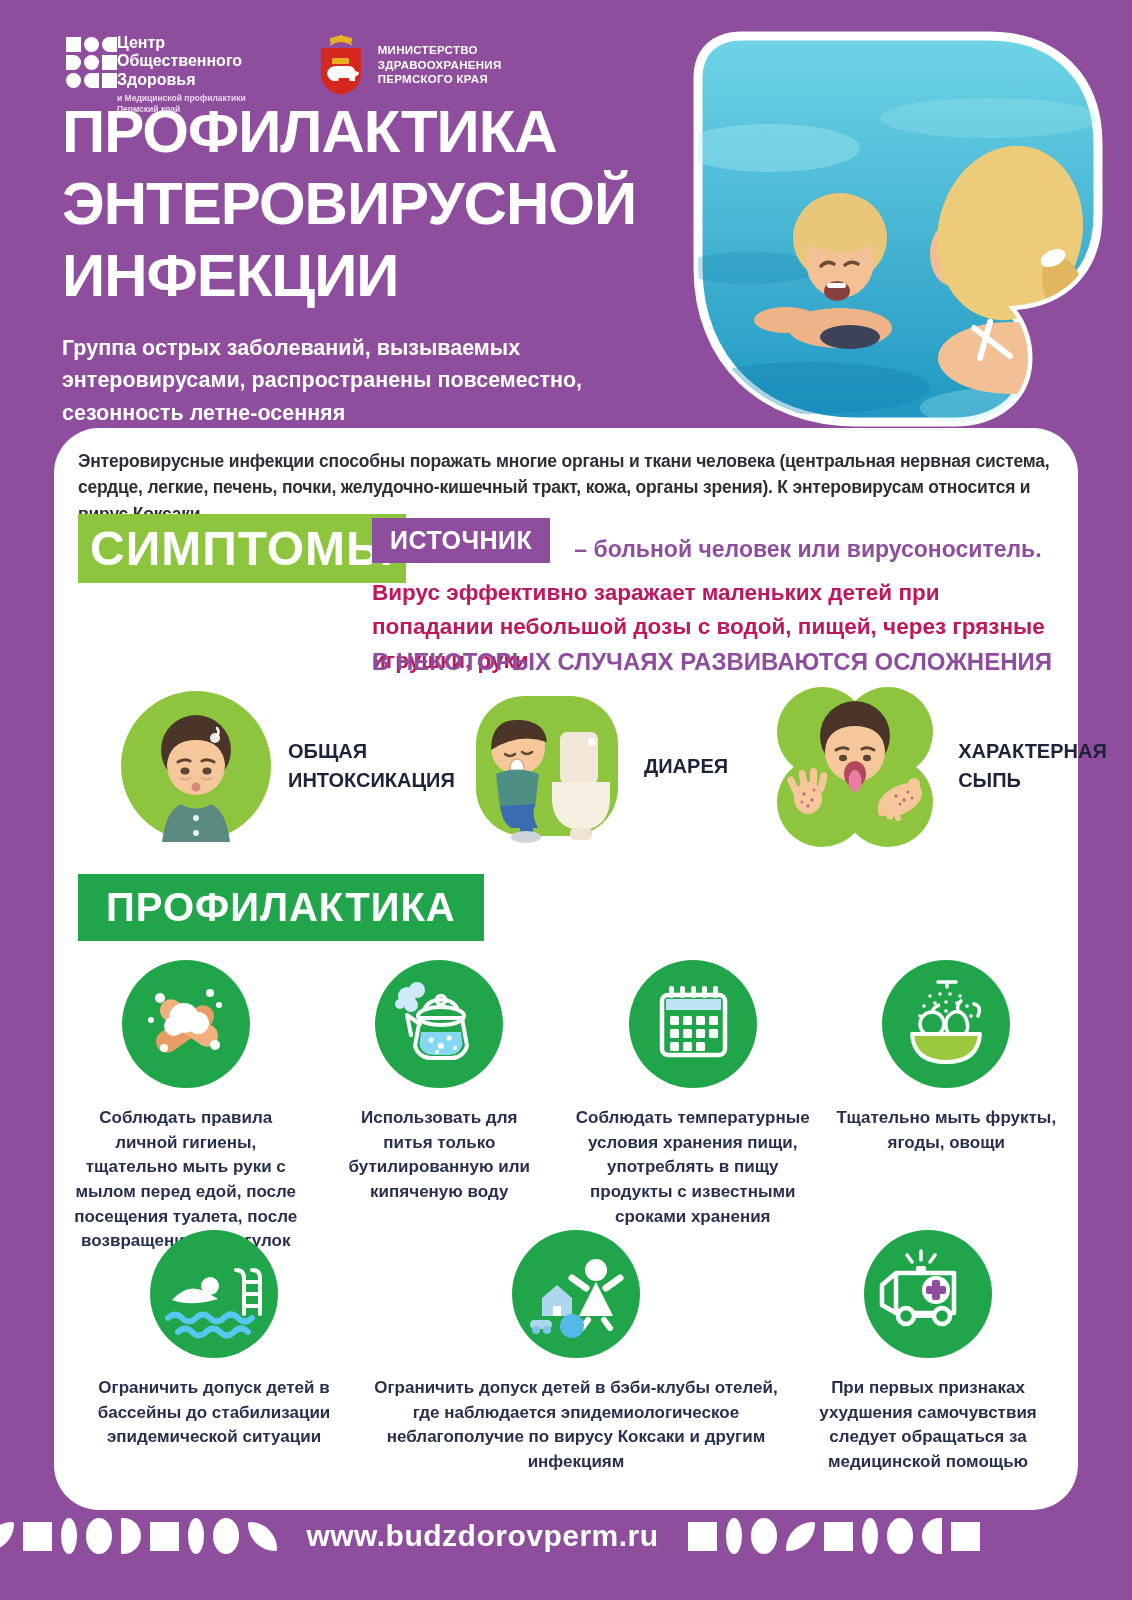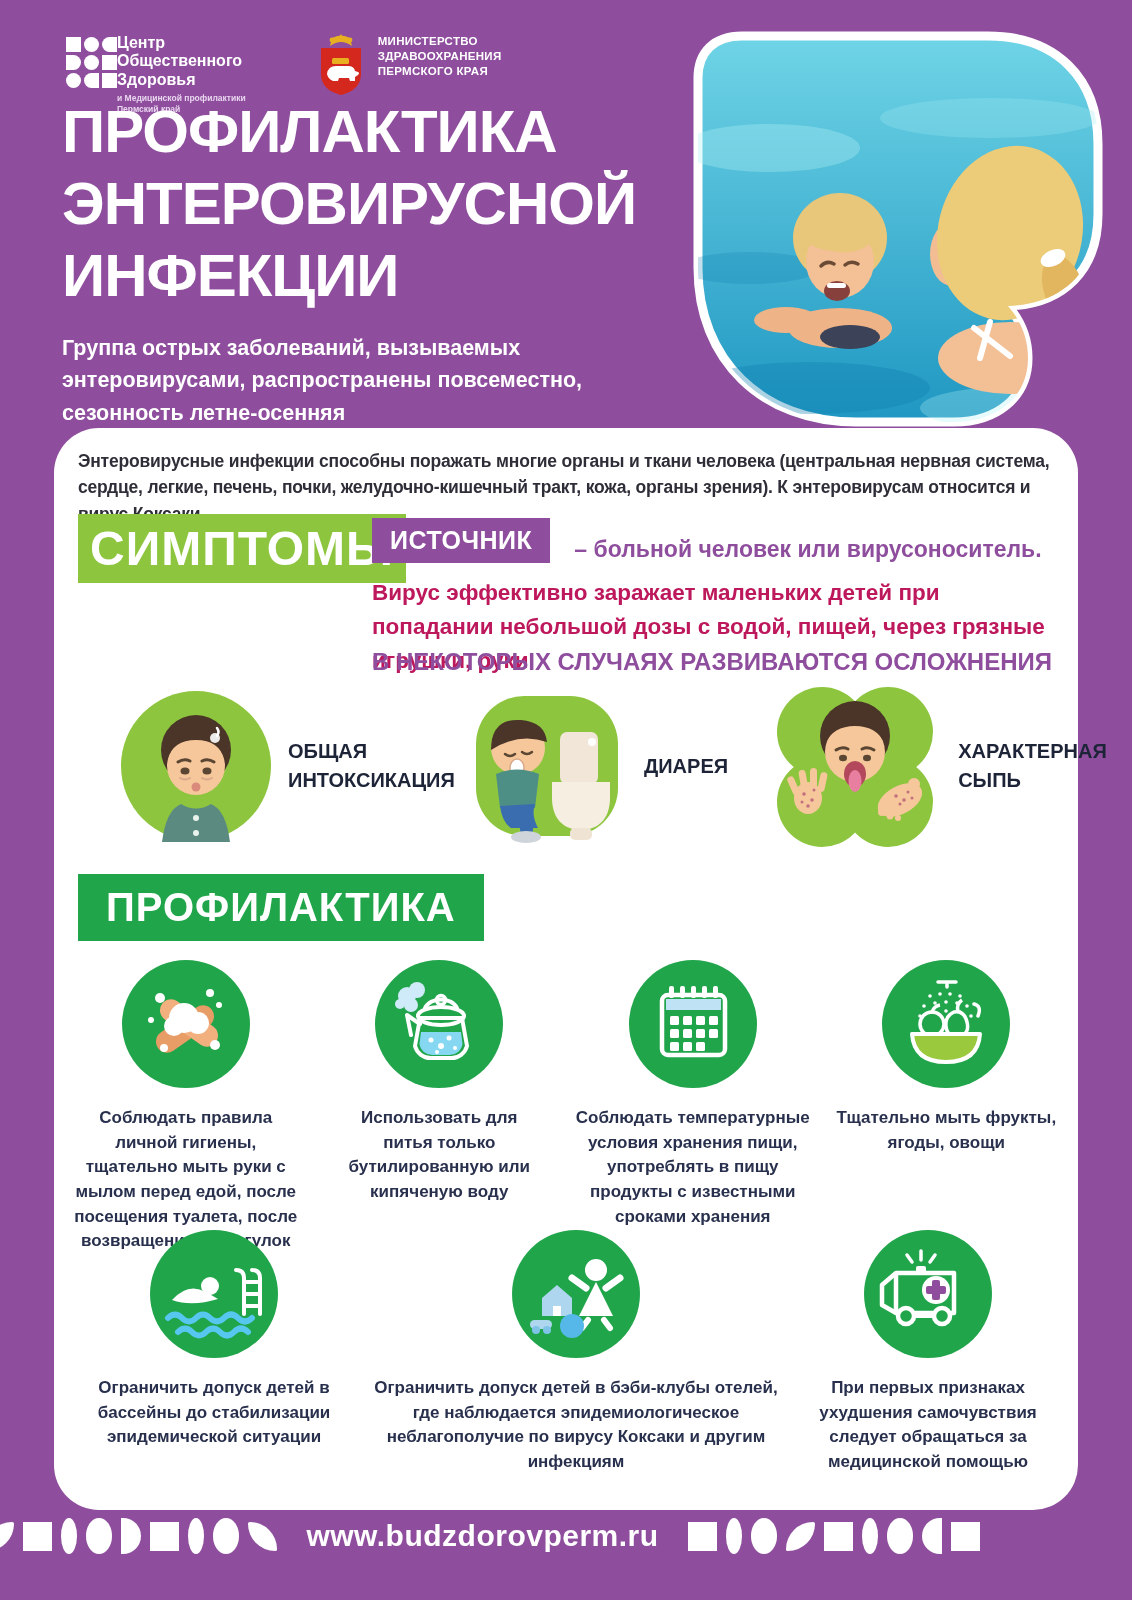--- a/index.html
+++ b/index.html
@@ -9,21 +9,21 @@
   
   .logos { position:absolute; left:66px; top:34px; display:flex; gap:72px; align-items:flex-start; }
   .logo1 { display:flex; gap:0; }
   .lg { display:grid; grid-template-columns:repeat(3,15px); grid-auto-rows:15px; gap:3px; margin-top:3px; }
   .lg div { background:#fff; }
   .c-ci { border-radius:50%; }
   .c-hl { border-radius:15px 0 0 15px; }
   .c-hr { border-radius:0 15px 15px 0; }
   .logo1-name { color:#fff; font-weight:bold; font-size:16px; line-height:1.15; }
   .logo1-sub { color:#e9d6ef; font-size:8.5px; line-height:1.3; margin-top:4px; font-weight:bold; }
-  .logo2 { display:flex; gap:14px; }
+  .logo2 { display:flex; gap:14px; align-items:center; }
   .logo2-name { color:#fff; font-weight:bold; font-size:11.5px; line-height:1.3; letter-spacing:.3px; }
 
   
   .title { position:absolute; left:62px; top:96px; color:#fff; font-weight:bold; font-size:60px; line-height:1.2; letter-spacing:-1px; }
   .subtitle { position:absolute; left:62px; top:332px; width:620px; color:#fff; font-weight:bold; font-size:21.5px; line-height:1.5; }
 
   
   .photo { position:absolute; left:690px; top:28px; width:416px; height:402px; }
 
   

